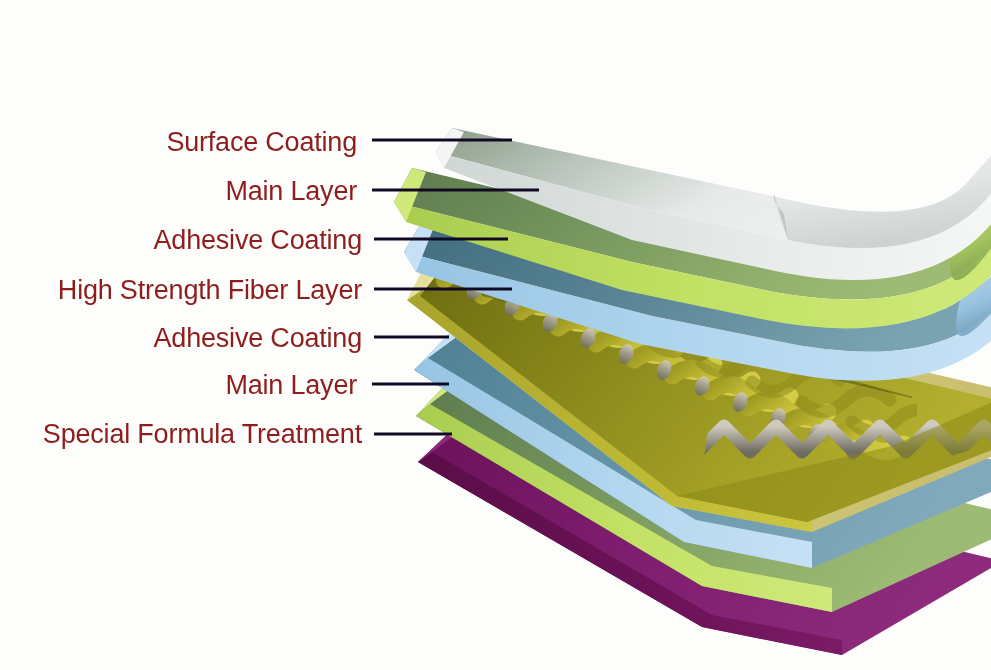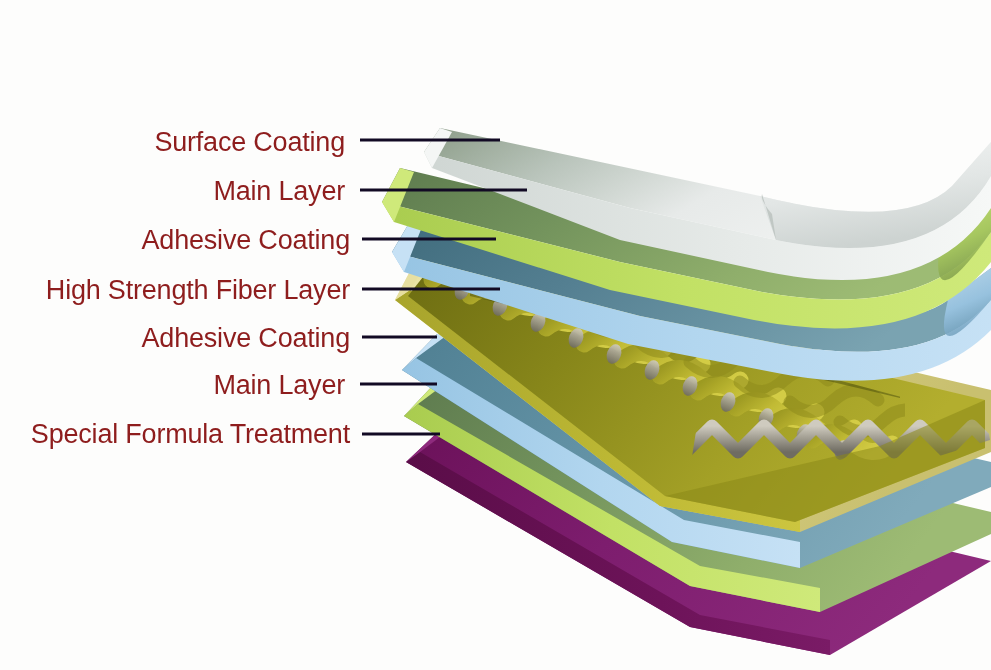--- a/index.html
+++ b/index.html
@@ -2,21 +2,21 @@
 <html><head>
 <meta charset="utf-8">
 <style>
   html,body{margin:0;padding:0;}
   body{
     width:991px;height:670px;
     background:#fdfdfc;
     font-family:"Liberation Sans","DejaVu Sans",sans-serif;
     overflow:hidden;position:relative;
   }
-  #stage{position:absolute;left:0;top:0;width:915px;height:670px;}
+  #stage{position:absolute;left:12px;top:0;width:915px;height:670px;}
   svg#diagram{position:absolute;left:0;top:0;width:991px;height:670px;display:block;}
   .label-text{
     font-family:"Liberation Sans","DejaVu Sans",sans-serif;
     font-size:27px;
     fill:#8e1d1d;
     text-anchor:end;
     dominant-baseline:middle;
     letter-spacing:-0.2px;
   }
   .leader{stroke:#120a24;stroke-width:3;stroke-linecap:butt;}

